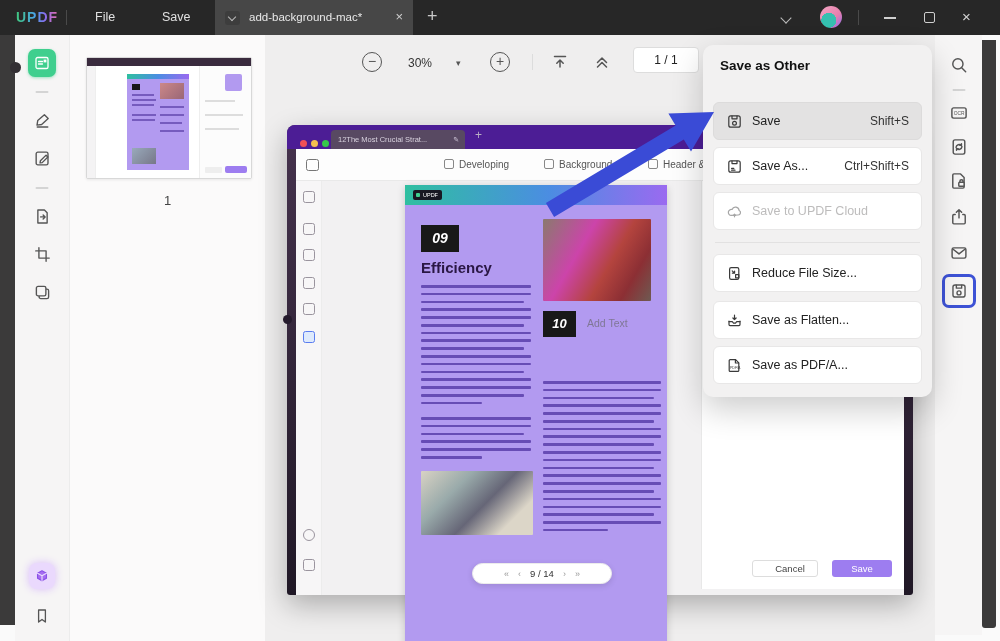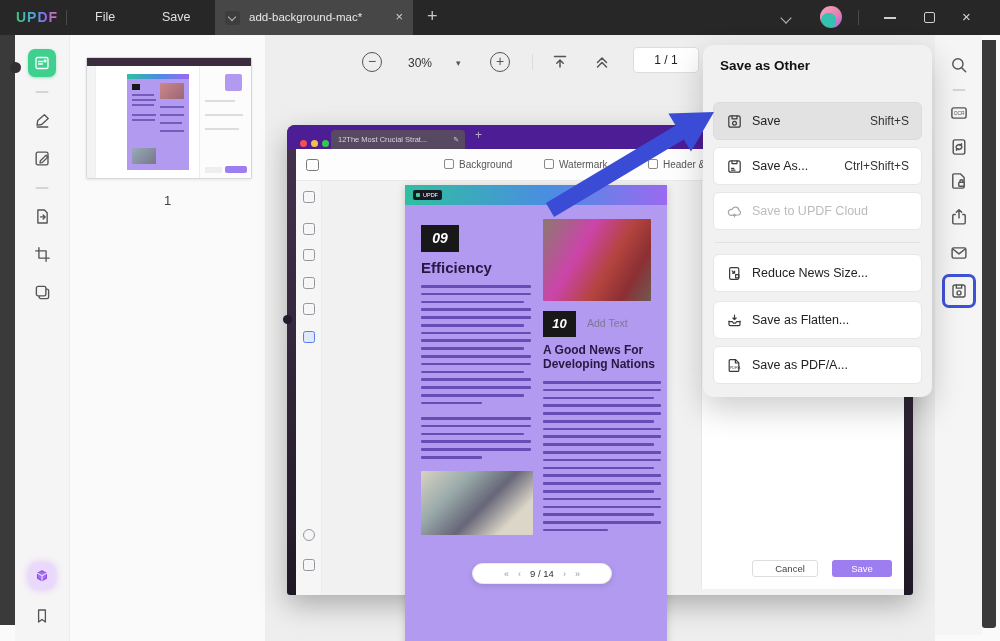--- a/index.html
+++ b/index.html
@@ -274,22 +274,22 @@
       </div>
       <div class="nw-tab">
         <span>12The Most Crucial Strat...</span>
         <span class="nw-tab-pencil">✎</span>
       </div>
       <div class="nw-plus">+</div>
     </div>
 
     <div class="nw-toolbar">
       <div style="position:absolute; left:10px; top:10px; width:13px; height:12px; border:1.2px solid #777; border-radius:2.5px;"></div>
-      <div class="nw-tbtn" style="left:148px;"><span class="bx"></span><span>Background</span></div>
-      <div class="nw-tbtn" style="left:248px;"><span class="bx"></span><span>Watermark</span></div>
+      <div class="nw-tbtn" style="left:148px;"><span class="bx"></span><span>Developing</span></div>
+      <div class="nw-tbtn" style="left:248px;"><span class="bx"></span><span>Background</span></div>
       <div class="nw-tbtn" style="left:352px;"><span class="bx"></span><span>Header &amp;</span></div>
     </div>
 
     <div class="nw-sidebar">
       <div class="nw-mini" style="top:10px;"></div>
       <div class="nw-mini" style="top:42px;"></div>
       <div class="nw-mini" style="top:68px;"></div>
       <div class="nw-mini" style="top:96px;"></div>
       <div class="nw-mini" style="top:122px;"></div>
       <div class="nw-mini sel" style="top:150px;"></div>
@@ -328,21 +328,20 @@
           <div class="ln" style="width: 100%;"></div>
           <div class="ln" style="width: 94%;"></div>
           <div class="ln" style="width: 100%;"></div>
           <div class="ln" style="width: 100%;"></div>
           <div class="ln" style="width: 55%;"></div>
         </div>
       <div class="photo" style="left:16px; top:286px; width:112px; height:64px; background:linear-gradient(135deg,#d8d2c4 0%,#9aa 30%,#667 55%,#dcd6c8 80%);"></div>
       <div class="photo" style="left:138px; top:34px; width:108px; height:82px; background:linear-gradient(120deg,#8a7a6e 0%,#c4a 35%,#b4443e 60%,#8c2f34 80%,#6e5a52 100%);"></div>
       <div class="pp-badge" style="left:138px; top:126px; width:33px; height:26px; font-size:13px; line-height:26px;">10</div>
       <div style="position:absolute; left:182px; top:132px; font-size:10.5px; color:#7f7795;">Add Text</div>
-      <div class="pp-h1" style="left:138px; top:158px; width:118px; font-size:12px; line-height:1.2;">A Good News For Developing Nations</div>
       <div class="tlines" style="position:absolute; left:138px; top:196px; width:118px;">
           <div class="ln" style="width: 100%;"></div>
           <div class="ln" style="width: 100%;"></div>
           <div class="ln" style="width: 94%;"></div>
           <div class="ln" style="width: 100%;"></div>
           <div class="ln" style="width: 100%;"></div>
           <div class="ln" style="width: 94%;"></div>
           <div class="ln" style="width: 100%;"></div>
           <div class="ln" style="width: 100%;"></div>
           <div class="ln" style="width: 94%;"></div>
@@ -417,21 +416,21 @@
     <div class="sp-div"></div>
 
     <div class="sp-item" style="top:209px;">
       <span class="sp-ico">
         <svg width="17" height="17" viewBox="0 0 17 17">
             <rect x="3.6" y="2.6" width="9.2" height="11.8" rx="1.6"></rect>
             <path d="M9.6 9.6h3.2v3.2H9.6z"></path>
             <path d="M6.2 5.8l2.4 2.4M8.6 6v2.2H6.4"></path>
           </svg>
       </span>
-      <span class="sp-label">Reduce News Size...</span>
+      <span class="sp-label">Reduce File Size...</span>
       <span class="sp-short"></span>
     </div>
 
     <div class="sp-item" style="top:256px;">
       <span class="sp-ico">
         <svg width="17" height="17" viewBox="0 0 17 17">
             <path d="M3 9v3.6a1 1 0 0 0 1 1h9a1 1 0 0 0 1-1V9"></path>
             <path d="M3 9.6h3.3l1.2 1.5h2l1.2-1.5H14"></path>
             <path d="M8.5 3.2v4.4M6.9 6l1.6 1.7L10.1 6"></path>
           </svg>

